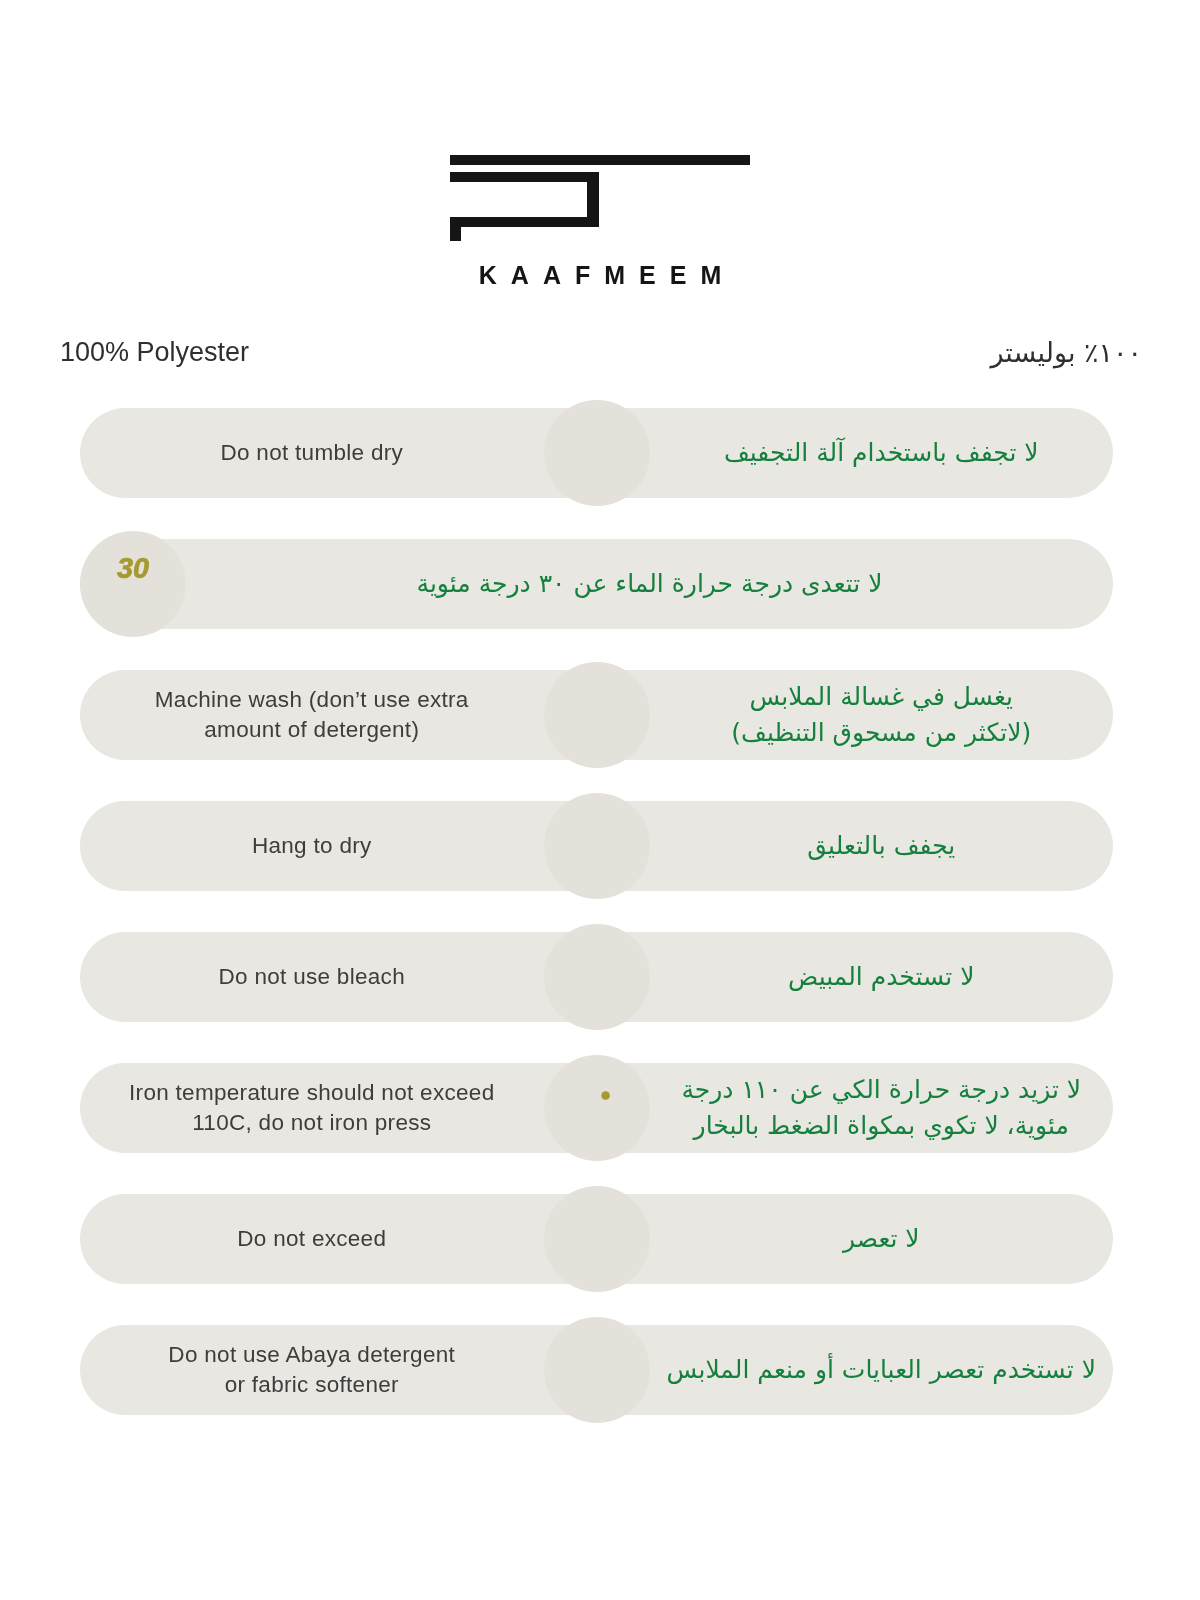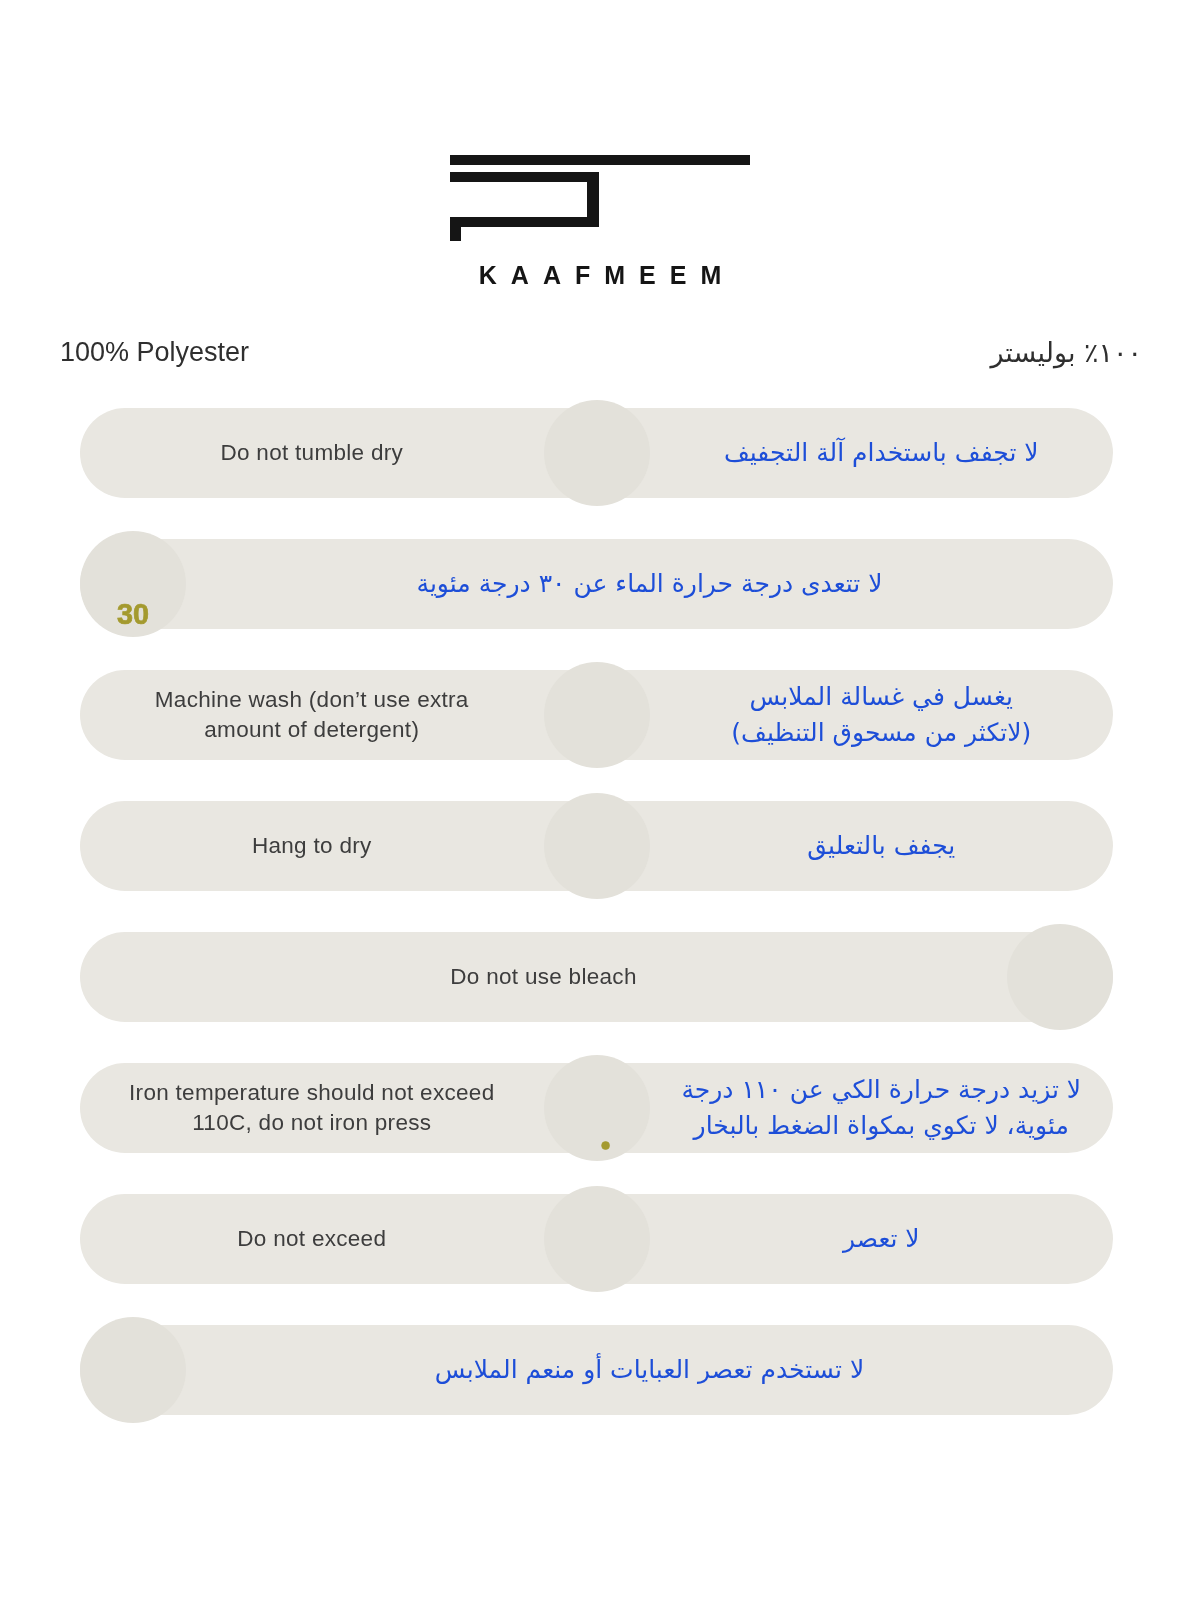--- a/index.html
+++ b/index.html
@@ -71,31 +71,32 @@
     letter-spacing:.3px;
     text-align:center;
     white-space:pre-line;
     color:var(--text);
   }
   .ar-text{
     font-size:25px;
     line-height:1.45;
     text-align:center;
     white-space:pre-line;
-    color:#1d4ed8;
+    color:#15803d;
   }
   .icon-circle{
     flex:0 0 106px;
     height:106px;
     border-radius:50%;
     background:var(--icon-circle);
     display:flex;
-    align-items:flex-end;
+    align-items:flex-start;
     justify-content:center;
     z-index:1;
+    font-style:italic;
   }
   .icon-circle svg{color:var(--olive);display:block;}
   .icon-circle svg [stroke]{stroke:currentColor;}
 </style>
 </head>
 <body>
 
 <div class="header">
   <svg class="logo-svg" viewBox="0 0 300 86" aria-hidden="true">
     <rect x="0" y="0" width="300" height="10" fill="var(--logo)"></rect>
@@ -178,20 +179,23 @@
   <div class="care-row">
     <div class="cell">
       <span class="en-text">Do not use bleach</span>
     </div>
     <div class="icon-circle">
       <svg width="64" height="64" viewBox="0 0 100 100" fill="none">
         <path d="M42 8 L86 88 L14 88 L58 8" stroke-width="6" stroke-linecap="square"></path>
         <path d="M28 28 L78 96 M72 28 L22 96" stroke-width="6" stroke-linecap="square"></path>
       </svg>
     </div>
+    <div class="cell arabic" dir="rtl">
+      <span class="ar-text">لا تستخدم المبيض</span>
+    </div>
   </div>
 
   <div class="care-row">
     <div class="cell">
       <span class="en-text">Iron temperature should not exceed
 110C, do not iron press</span>
     </div>
     <div class="icon-circle">
       <svg width="66" height="56" viewBox="0 0 100 84" fill="none">
         <path d="M34 19 V12 H92 V76" stroke-width="7"></path>
@@ -216,20 +220,24 @@
         <path d="M41 33 Q 64 50 87 67 M87 33 Q 64 50 41 67" stroke-width="5.5"></path>
         <path d="M45 6 L91 96 M83 6 L37 96" stroke-width="6" stroke-linecap="square"></path>
       </svg>
     </div>
     <div class="cell arabic" dir="rtl">
       <span class="ar-text">لا تعصر</span>
     </div>
   </div>
 
   <div class="care-row">
+    <div class="cell">
+      <span class="en-text">Do not use Abaya detergent
+or fabric softener</span>
+    </div>
     <div class="icon-circle">
       <svg width="88" height="88" viewBox="0 0 100 100" fill="none">
         <circle cx="50" cy="50" r="42" stroke-width="5.5"></circle>
         <rect x="43" y="14" width="15" height="12" stroke-width="4"></rect>
         <rect x="40" y="26" width="21" height="7" stroke-width="4"></rect>
         <rect x="32" y="33" width="36" height="52" rx="7" stroke-width="4"></rect>
         <ellipse cx="61" cy="52" rx="6" ry="11" stroke-width="3.5"></ellipse>
         <path d="M21 81 L80 20" stroke-width="5.5"></path>
       </svg>
     </div>

